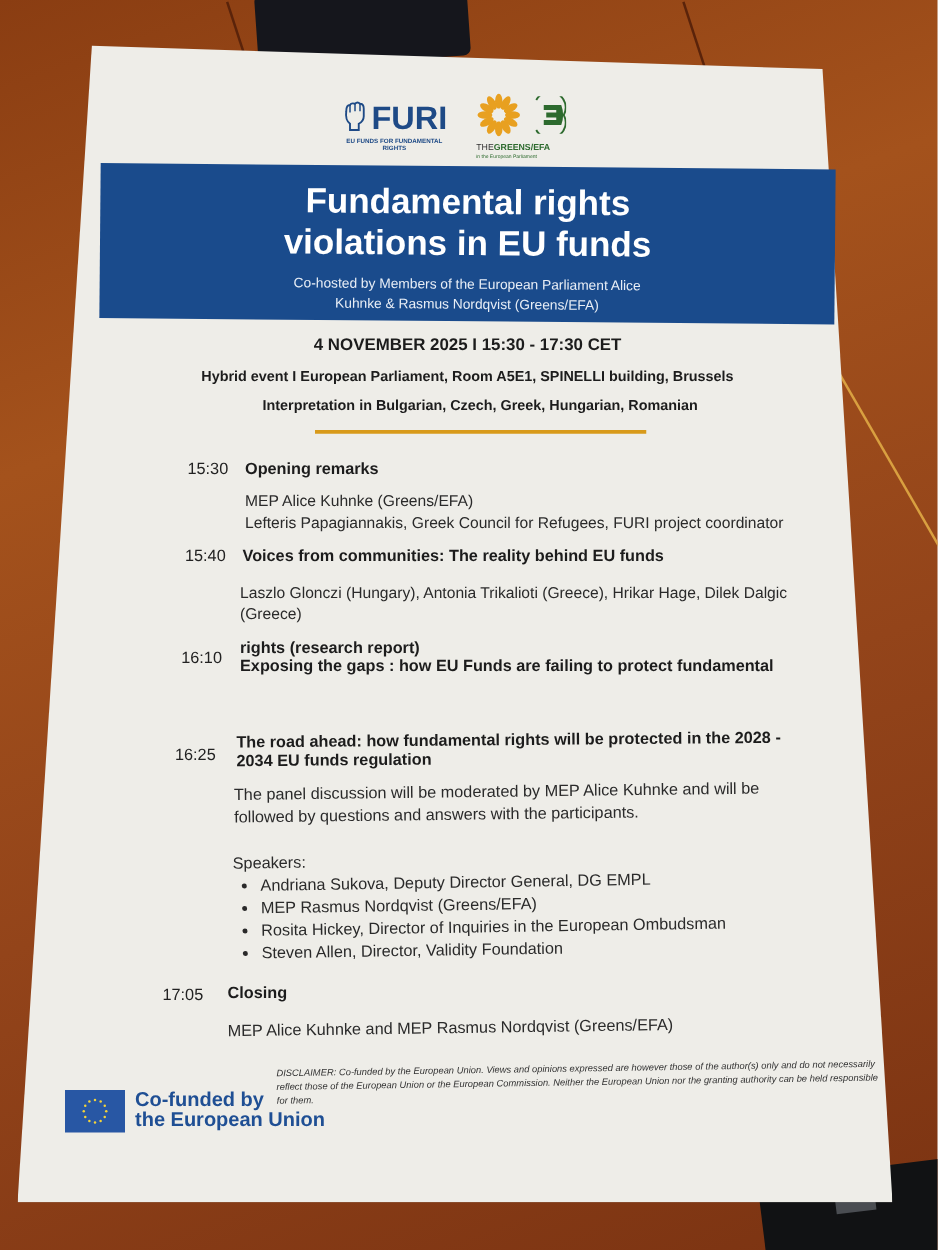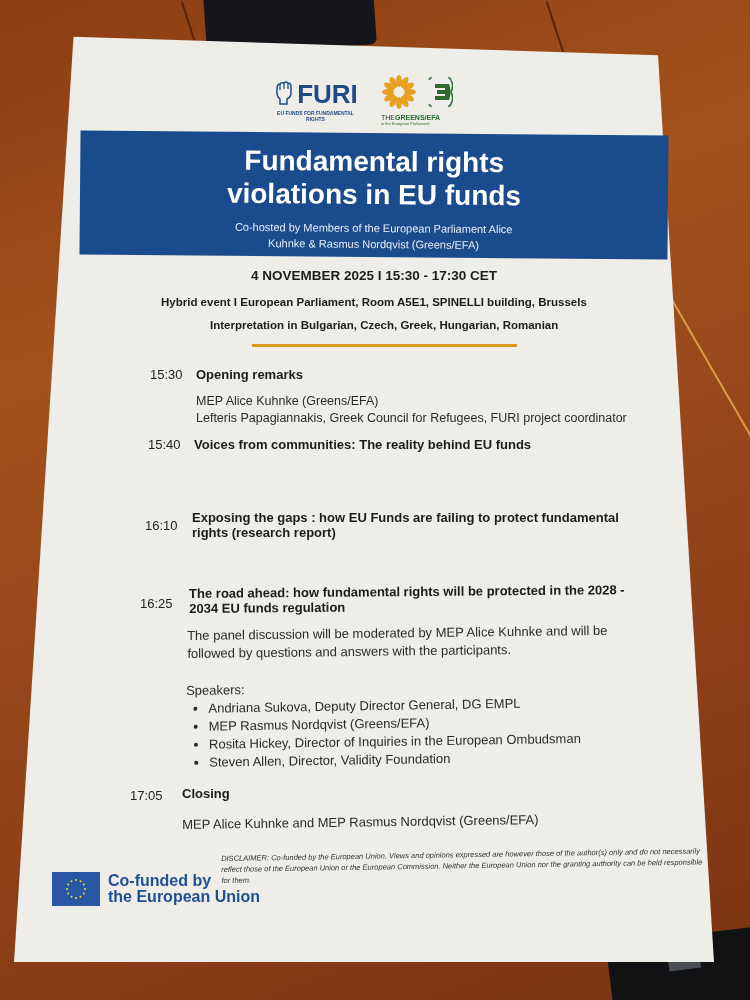--- a/index.html
+++ b/index.html
@@ -148,25 +148,29 @@
 
   <div class="time" style="left:150px;top:367px;">15:30</div>
   <div class="heading" style="left:196px;top:367px;">Opening remarks</div>
   <div class="body-text" style="left:196px;top:393px;">
     <div>MEP Alice Kuhnke (Greens/EFA)</div>
     <div>Lefteris Papagiannakis, Greek Council for Refugees, FURI project coordinator</div>
   </div>
 
   <div class="time" style="left:148px;top:437px;">15:40</div>
   <div class="heading" style="left:194px;top:437px;">Voices from communities: The reality behind EU funds</div>
+  <div class="body-text" style="left:192px;top:466px;">
+    <div>Laszlo Glonczi (Hungary), Antonia Trikalioti (Greece), Hrikar Hage, Dilek Dalgic</div>
+    <div>(Greece)</div>
+  </div>
 
   <div class="time" style="left:145px;top:518px;">16:10</div>
   <div class="heading" style="left:192px;top:510px;">
+    <div>rights (research report)</div>
     <div>Exposing the gaps : how EU Funds are failing to protect fundamental</div>
-    <div>rights (research report)</div>
   </div>
 
   <div class="time" style="left:140px;top:596px;">16:25</div>
   <div class="heading" style="left:189px;top:586px;transform:rotate(-0.5deg);transform-origin:left top;">
     <div>The road ahead: how fundamental rights will be protected in the 2028 -</div>
     <div>2034 EU funds regulation</div>
   </div>
   <div class="body-text" style="left:187px;top:627px;font-size:13px;line-height:18px;transform:rotate(-0.7deg);transform-origin:left top;">
     <div>The panel discussion will be moderated by MEP Alice Kuhnke and will be</div>
     <div>followed by questions and answers with the participants.</div>

